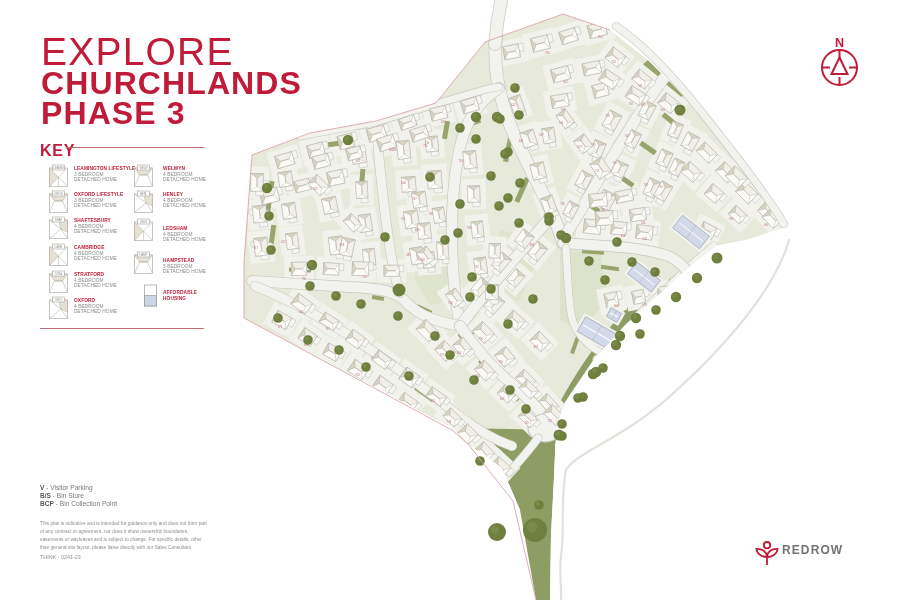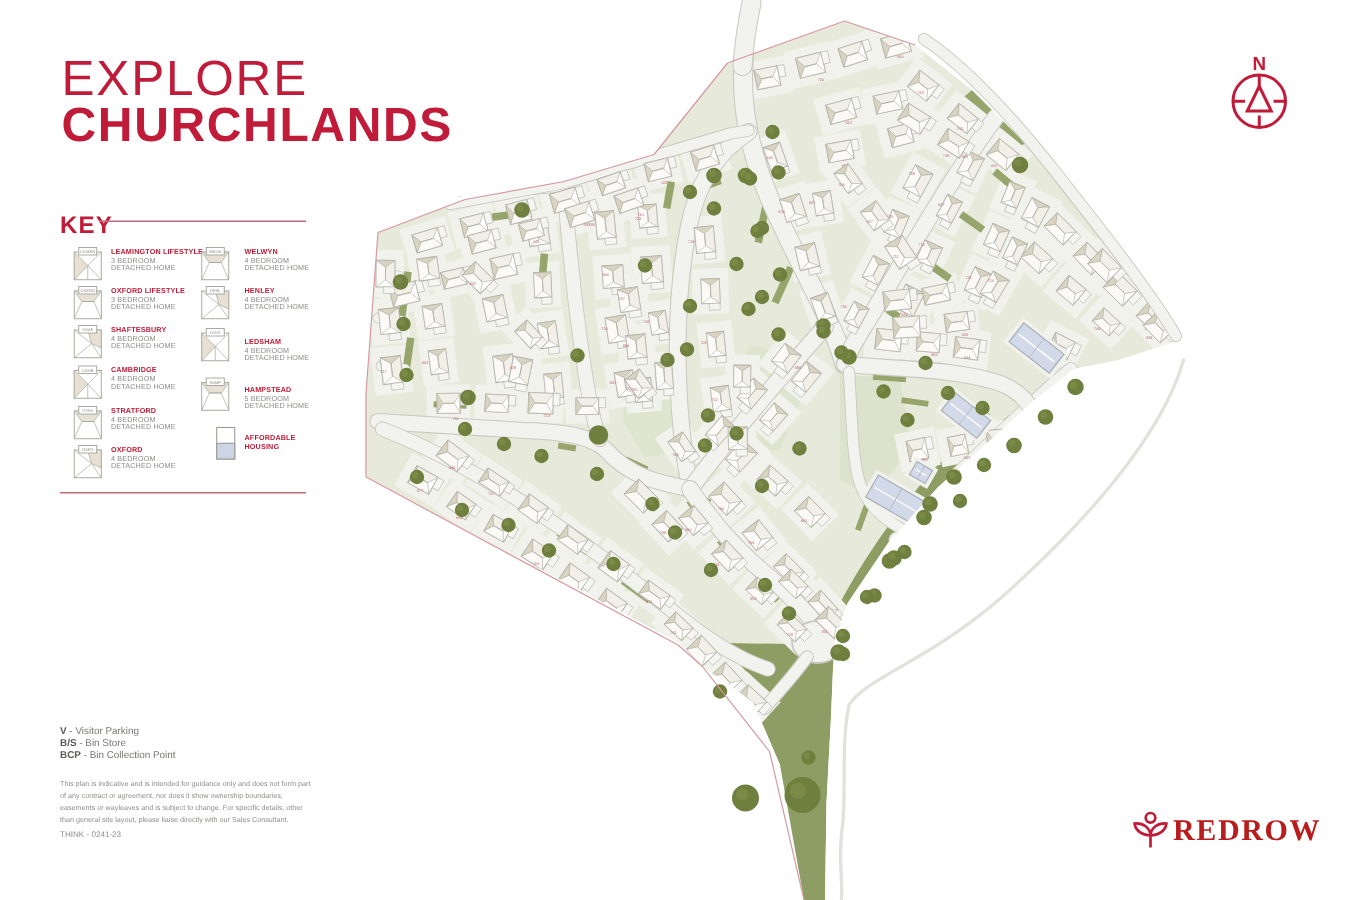--- a/index.html
+++ b/index.html
@@ -1,36 +1,37 @@
 <!DOCTYPE html>
 <html><head><meta charset="utf-8">
 <style>
 * {margin:0;padding:0;box-sizing:border-box}
 body {width:900px;height:600px;background:#ffffff;font-family:"Liberation Sans",sans-serif;overflow:hidden}
 .page {position:relative;width:900px;height:600px;background:#fff}
 .title {position:absolute;left:41px;top:37px;color:#c01b38}
-.t1 {font-size:33px;font-weight:400;letter-spacing:1.2px;line-height:30.5px}
+.t1 {font-size:39px;font-weight:400;letter-spacing:1.2px;line-height:30.5px}
 .t2 {font-size:32px;font-weight:bold;letter-spacing:1.1px;line-height:30.5px}
 .key-head {position:absolute;left:40px;top:142px;color:#c01b38;font-size:16px;font-weight:bold;letter-spacing:0.8px}
 .key-line1 {position:absolute;left:66px;top:146.5px;width:138px;height:1px;background:#c46a77}
 .key-line2 {position:absolute;left:40px;top:328px;width:164px;height:1px;background:#c46a77}
 .kicon {position:absolute}
 .ktext {position:absolute;font-size:4.8px;line-height:5.7px;color:#8b8b89;letter-spacing:0.1px}
 .kname {color:#c01b38;font-weight:bold;font-size:4.8px}
 .legend {position:absolute;left:40px;top:484px;font-size:6.6px;line-height:8px;color:#787876}
 .legend b {color:#5a5a58}
 .disc {position:absolute;left:40px;top:520px;width:168px;font-size:4.8px;line-height:7.9px;color:#8e8e8c}
 .think {position:absolute;left:40px;top:554px;font-size:5.4px;color:#8e8e8c}
 .map {position:absolute;left:230px;top:0}
 </style></head>
 <body>
 <div class="page">
 <div class="title">
 <div class="t1">EXPLORE</div>
 <div class="t2">CHURCHLANDS</div>
+<div class="t2">PHASE&nbsp;3</div>
 </div>
 <div class="key-head">KEY</div>
 <div class="key-line1"></div>
 <div class="key-line2"></div>
 <div class="kicon" style="left:48px;top:164px"><svg width="21" height="24" viewBox="0 0 21 24">
         <rect x="1.5" y="4" width="18" height="18.5" fill="#fff" stroke="#a2a29a" stroke-width="0.6"></rect>
         <polygon points="1.5,4 10.5,13 1.5,22.5" fill="#e6e1d3" stroke="#a2a29a" stroke-width="0.45"></polygon>
         <line x1="19.5" y1="4" x2="10.5" y2="13" stroke="#a2a29a" stroke-width="0.45"></line>
         <line x1="19.5" y1="22.5" x2="10.5" y2="13" stroke="#a2a29a" stroke-width="0.45"></line>
         <line x1="10.5" y1="13" x2="10.5" y2="22.5" stroke="#a2a29a" stroke-width="0.45"></line>
@@ -1774,14 +1775,14 @@
 <line x1="18" y1="37.5" x2="26" y2="37.5" stroke="#c01b38" stroke-width="2"></line>
 <line x1="45" y1="37.5" x2="53" y2="37.5" stroke="#c01b38" stroke-width="2"></line>
 <polygon points="35.5,27.5 43.5,44 27.5,44" fill="none" stroke="#c01b38" stroke-width="2"></polygon>
 </svg>
 <div style="position:absolute;left:753px;top:538px;width:140px;height:45px">
 <svg width="28" height="42" viewBox="0 0 28 42">
 <circle cx="14" cy="7.2" r="3.2" fill="none" stroke="#c01b38" stroke-width="1.8"></circle>
 <path d="M 14 19 C 9.2 19 4 16.2 3.4 11 C 9 10.4 13.8 13.8 14 19 C 14.2 13.8 19 10.4 24.6 11 C 24 16.2 18.8 19 14 19 Z" fill="none" stroke="#c01b38" stroke-width="1.8"></path>
 <line x1="14" y1="19.5" x2="14" y2="27" stroke="#c01b38" stroke-width="1.8"></line>
 </svg>
-<span style="position:absolute;left:29px;top:5px;font-size:20px;font-weight:bold;color:#b91c1c;letter-spacing:1.1px;font-family:Liberation Serif, serif">REDROW</span>
+<span style="position:absolute;left:29px;top:5px;font-size:12px;font-weight:bold;color:#737373;letter-spacing:1.1px;font-family:Liberation Sans, sans-serif">REDROW</span>
 </div>
 </div>
 </body></html>

